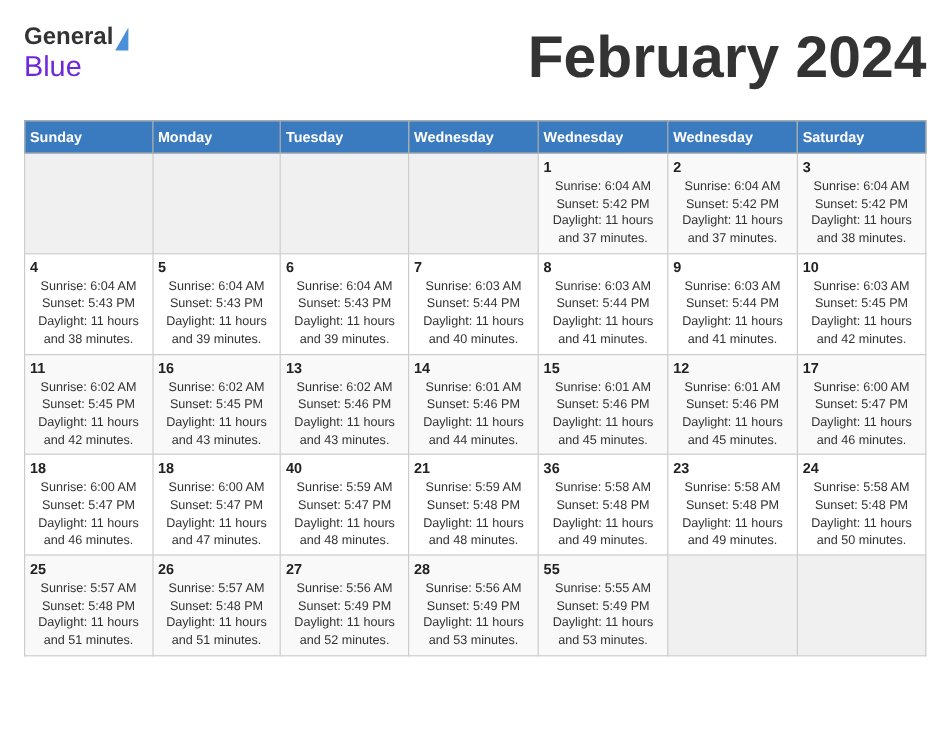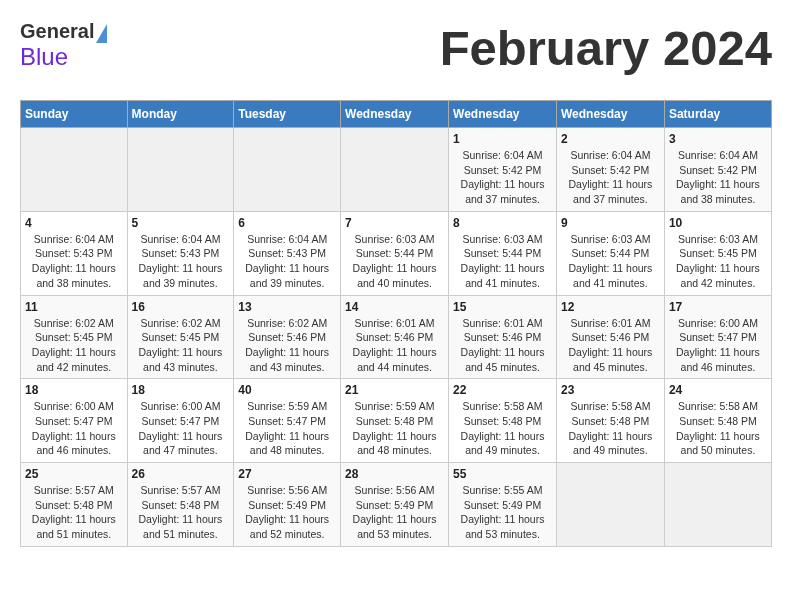--- a/index.html
+++ b/index.html
@@ -204,21 +204,21 @@
         </td>
         <td>
           <div class="day-num">40</div>
           <div class="day-info">Sunrise: 5:59 AM<br>Sunset: 5:47 PM<br>Daylight: 11 hours<br>and 48 minutes.</div>
         </td>
         <td>
           <div class="day-num">21</div>
           <div class="day-info">Sunrise: 5:59 AM<br>Sunset: 5:48 PM<br>Daylight: 11 hours<br>and 48 minutes.</div>
         </td>
         <td>
-          <div class="day-num">22</div>
+          <div class="day-num">36</div>
           <div class="day-info">Sunrise: 5:58 AM<br>Sunset: 5:48 PM<br>Daylight: 11 hours<br>and 49 minutes.</div>
         </td>
         <td>
           <div class="day-num">23</div>
           <div class="day-info">Sunrise: 5:58 AM<br>Sunset: 5:48 PM<br>Daylight: 11 hours<br>and 49 minutes.</div>
         </td>
         <td>
           <div class="day-num">24</div>
           <div class="day-info">Sunrise: 5:58 AM<br>Sunset: 5:48 PM<br>Daylight: 11 hours<br>and 50 minutes.</div>
         </td>

